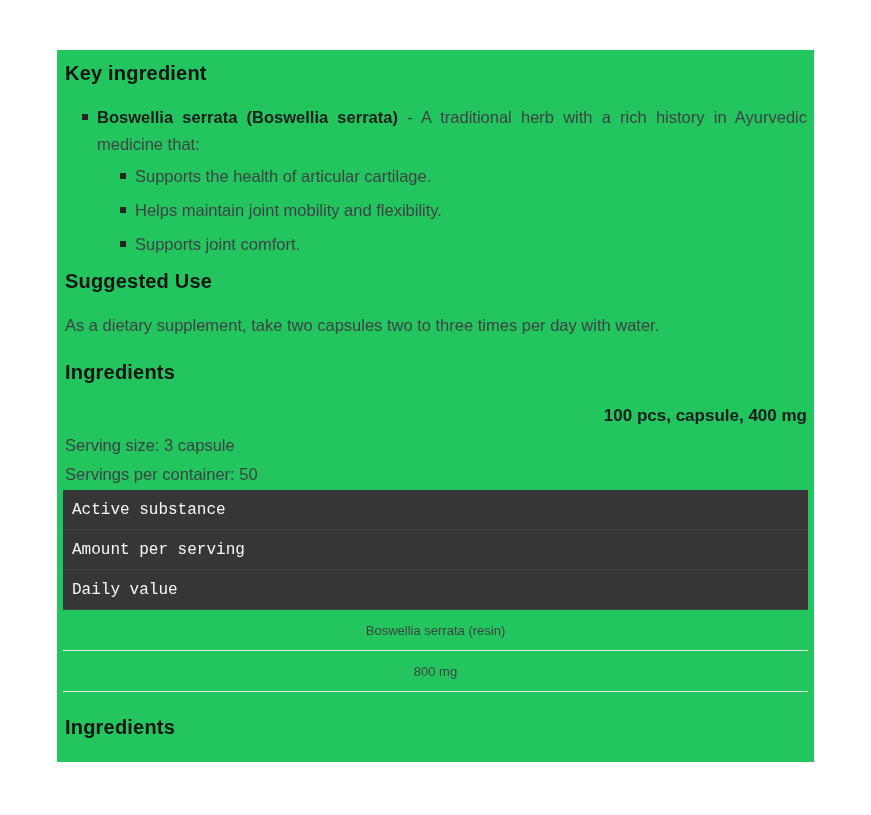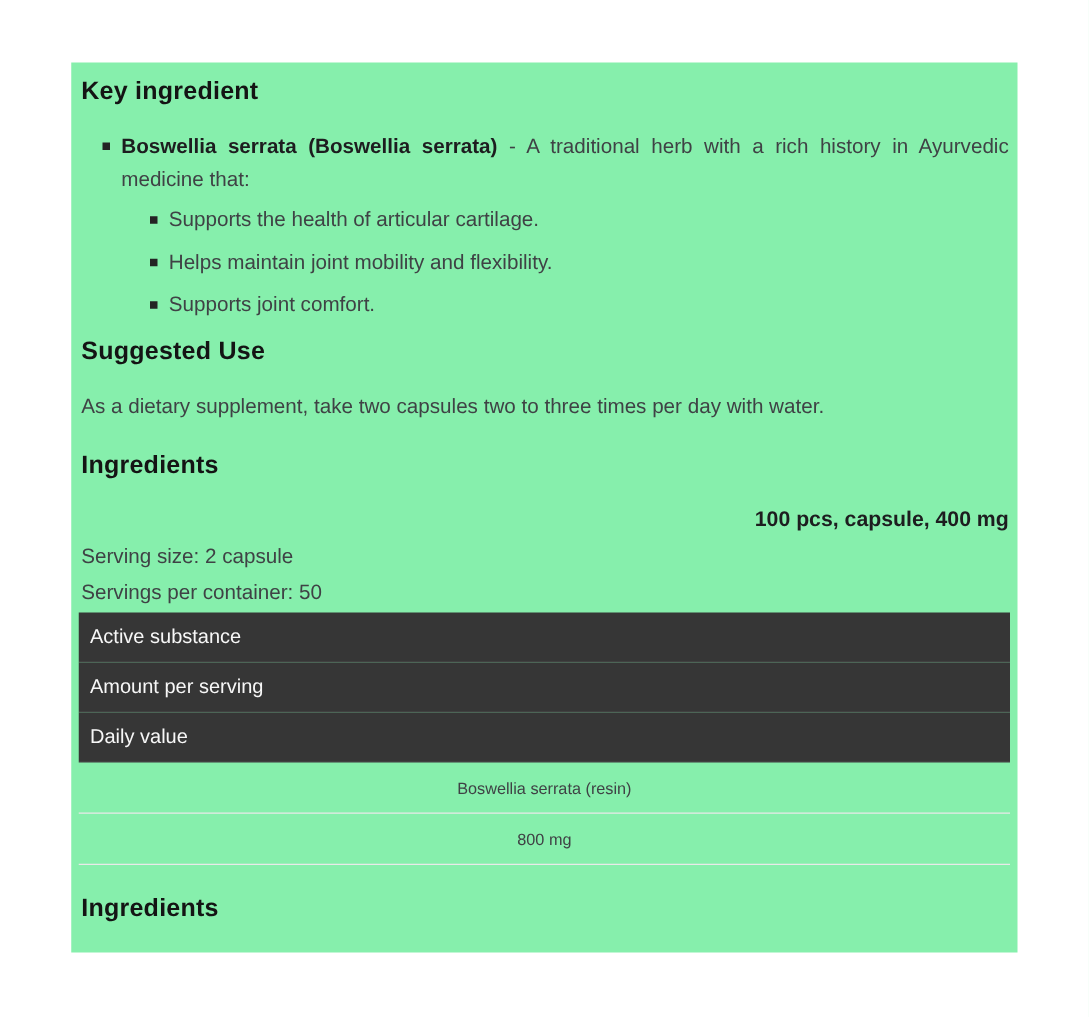--- a/index.html
+++ b/index.html
@@ -7,21 +7,21 @@
     width: 871px; height: 815px;
     background: #ffffff;
     font-family: "Liberation Sans", "DejaVu Sans", sans-serif;
     color: #3f4245;
     overflow: hidden;
   }
   .panel {
     position: absolute;
     left: 57px; top: 50px;
     width: 757px; height: 712px;
-    background: #86efac;
+    background: #22c55e;
     padding: 10px 7px 0 8px;
     overflow: hidden;
   }
   h2 {
     font-size: 20px;
     font-weight: 700;
     color: #141414;
     letter-spacing: 0.2px;
     line-height: 26px;
   }
@@ -64,20 +64,21 @@
   
   .nutr-table { margin: 5px -1px 0 -2px; }
   .nutr-head-row {
     height: 40px;
     background: #363636;
     color: #f7f7f7;
     display: flex; align-items: center;
     padding-left: 9px;
     font-size: 16px;
     border-bottom: 1px solid rgba(255,255,255,0.07);
+    font-family: Liberation Mono, monospace;
   }
   .nutr-head-row:last-of-type { border-bottom: none; }
   .nutr-value-row {
     height: 41px;
     display: flex; align-items: center; justify-content: center;
     font-size: 13px; color: #3f4245;
     border-bottom: 1px solid #e9e9e9;
   }
 
   .other-ingredients-heading { margin-top: 22px; }
@@ -112,21 +113,21 @@
   </ul>
 
   <h2 class="suggested-heading">Suggested Use</h2>
 
   <p class="body-text suggested-text">As a dietary supplement, take two capsules two to three times per day with water.</p>
 
   <h2 class="ingredients-heading">Ingredients</h2>
 
   <p class="product-spec">100 pcs, capsule, 400 mg</p>
 
-  <p class="serving-line">Serving size: 2 capsule</p>
+  <p class="serving-line">Serving size: 3 capsule</p>
 
   <p class="serving-line">Servings per container: 50</p>
 
   <div class="nutr-table">
     <div class="nutr-head-row">Active substance</div>
     <div class="nutr-head-row">Amount per serving</div>
     <div class="nutr-head-row">Daily value</div>
     <div class="nutr-value-row">Boswellia serrata (resin)</div>
     <div class="nutr-value-row">800 mg</div>
   </div>

